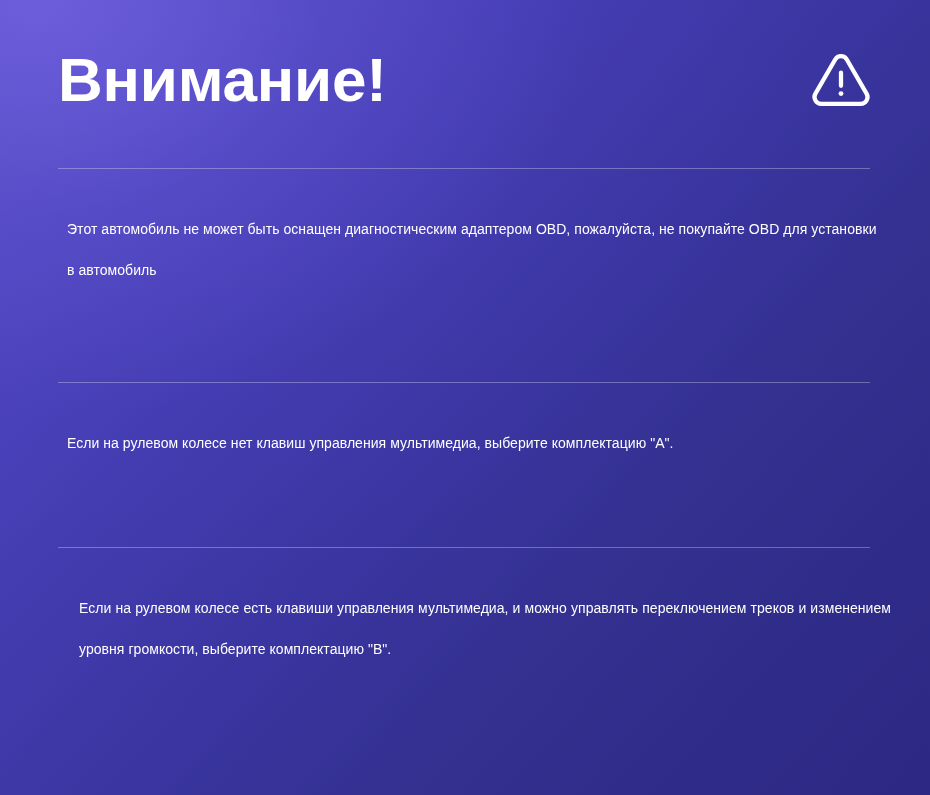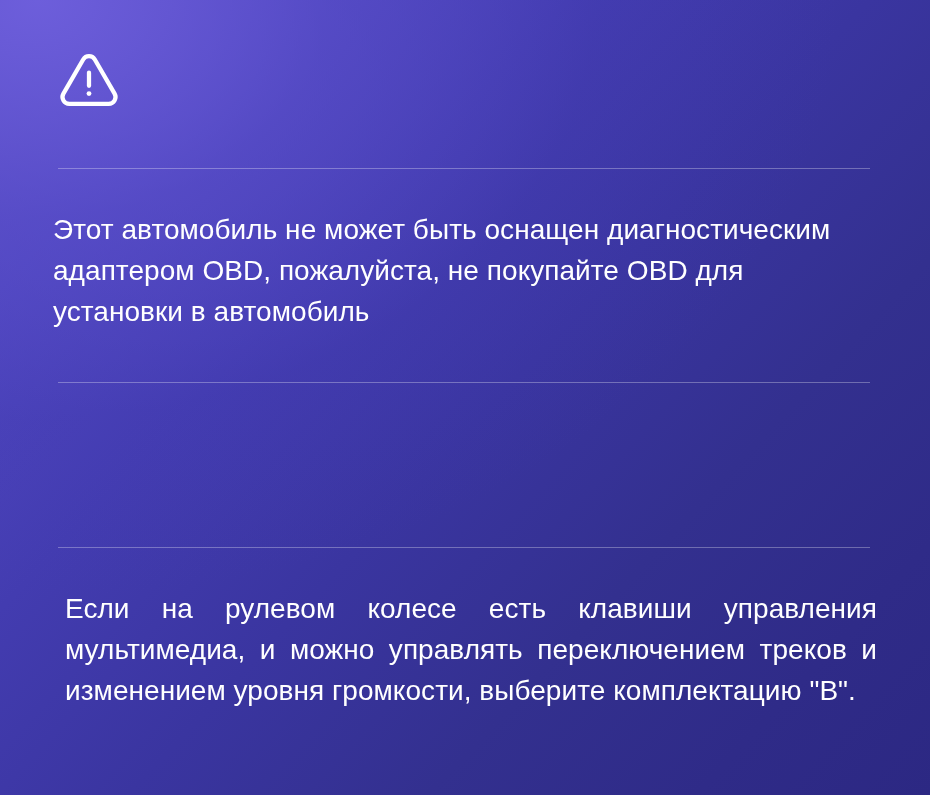--- a/index.html
+++ b/index.html
@@ -82,23 +82,23 @@
     border: 0;
     margin: 0;
   }
   .divider.d1 { top: 168px; }
   .divider.d2 { top: 382px; }
   .divider.d3 { top: 547px; }
 
   
   .notice-block {
     position: absolute;
-    left: 53px;
+    left: 67px;
     width: 816px;
-    font-size: 28px;
+    font-size: 14px;
     font-weight: 500;
     line-height: 41px;
     color: #ffffff;
     letter-spacing: 0.05px;
   }
   .notice-block p {
     margin: 0;
   }
   .notice-block.b1 { top: 209px; }
   .notice-block.b2 { top: 423px; }
@@ -108,36 +108,40 @@
     text-align-last: left;
     width: 812px;
   }
 </style>
 </head>
 <body>
 
 <div id="notice-panel">
 
   <div class="notice-header">
+    <h1 class="notice-title">Внимание!</h1>
 
     <span class="warning-icon">
       <svg viewBox="0 0 64 64" fill="none" xmlns="http://www.w3.org/2000/svg" aria-hidden="true">
         <path d="M26.0 9.8 L5.6 45.1 a7.0 7.0 0 0 0 6.1 10.5 h40.6 a7.0 7.0 0 0 0 6.1 -10.5 L38.0 9.8 a7.0 7.0 0 0 0 -12.0 0 Z" stroke="#ffffff" stroke-width="4.4" stroke-linejoin="round" fill="none"></path>
         <path d="M32 23.4 V37.0" stroke="#ffffff" stroke-width="4.4" stroke-linecap="round"></path>
         <circle cx="32" cy="45.0" r="2.5" fill="#ffffff"></circle>
       </svg>
     </span>
   </div>
 
   <hr class="divider d1">
   <hr class="divider d2">
   <hr class="divider d3">
 
   <div class="notice-block b1">
     <p>Этот автомобиль не может быть оснащен диагностическим адаптером OBD, пожалуйста, не покупайте OBD для установки в автомобиль</p>
   </div>
 
+  <div class="notice-block b2">
+    <p>Если на рулевом колесе нет клавиш управления мультимедиа, выберите комплектацию "A".</p>
+  </div>
 
   <div class="notice-block b3">
     <p class="justify-3">Если на рулевом колесе есть клавиши управления мультимедиа, и можно управлять переключением треков и изменением уровня громкости, выберите комплектацию "B".</p>
   </div>
 
 </div>
 
 </body></html>

